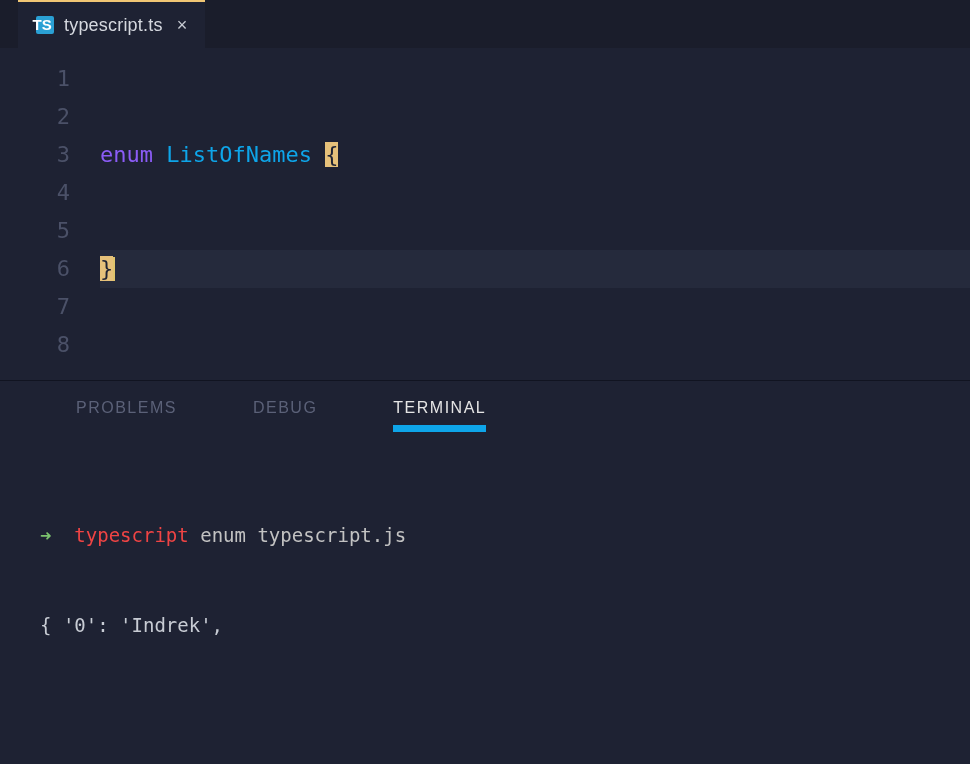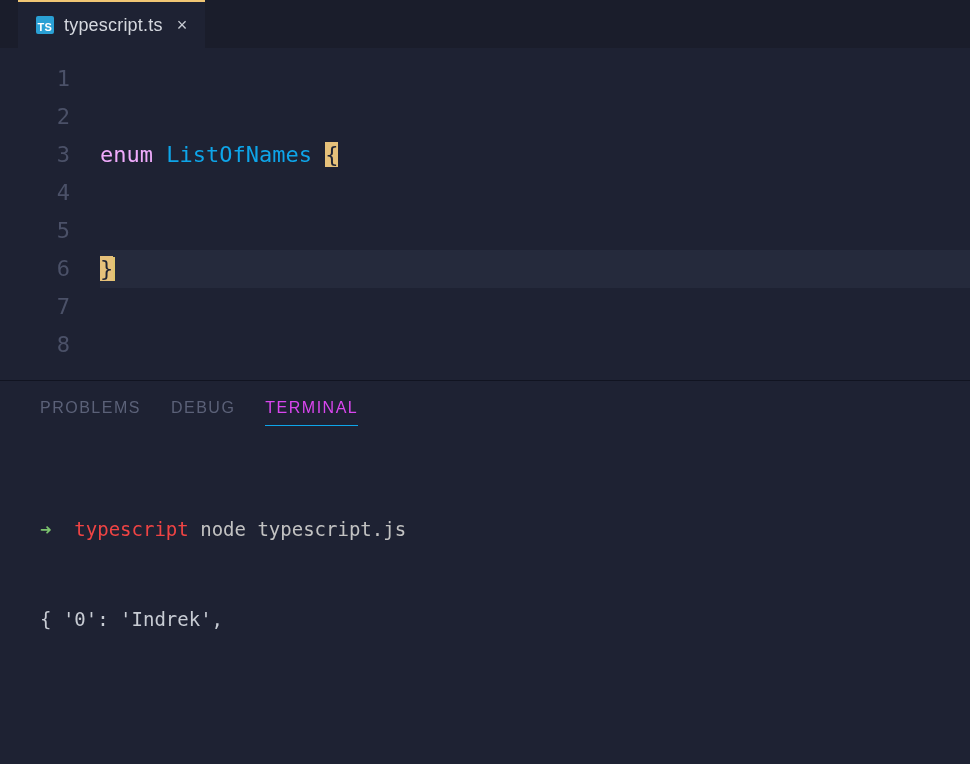--- a/index.html
+++ b/index.html
@@ -31,21 +31,21 @@
     letter-spacing: 0.2px;
   }
   .ts-icon {
     width: 18px;
     height: 18px;
     background: #2aa0d4;
     display: flex;
     align-items: flex-end;
     justify-content: flex-end;
     color: #fff;
-    font-size: 11px;
+    font-size: 15px;
     font-weight: 700;
     padding: 1px 2px;
     border-radius: 2px;
   }
   .close-icon {
     font-size: 18px;
     color: #c8ccd4;
     margin-left: 4px;
   }
   .editor {
@@ -62,49 +62,50 @@
     color: #4b5168;
     user-select: none;
   }
   .code {
     flex: 1;
     white-space: pre;
     color: #c8ccd4;
   }
   .line { height: 38px; }
   .line.current { background: #252a3c; }
-  .kw-enum    { color: #f0abfc; text-align: right; }
+  .kw-enum    { color: #8b5cf6; text-align: right; }
   .type-name  { color: #0ea5e9; }
   .brace-hl   { color: #1e2233; background: #e6c17a; }
   .ident      { color: #c8ccd4; }
   .cursor {
     display: inline-block;
     width: 2px;
     height: 24px;
     background: #e0c46c;
     vertical-align: middle;
     margin-bottom: 2px;
   }
   .panel {
     border-top: 1px solid #111421;
     padding: 18px 40px 0 40px;
     font-family: -apple-system, "SF Pro Text", "Segoe UI", "Helvetica Neue", Arial, sans-serif;
   }
   .panel-tabs {
     display: flex;
-    gap: 30px;
+    gap: 76px;
     font-size: 16px;
     letter-spacing: 1.5px;
     color: #5b6178;
     margin-bottom: 28px;
+    margin-left: 36px;
   }
   .panel-tab { padding-bottom: 8px; cursor: pointer; }
   .panel-tab.active {
-    color: #d946ef;
-    border-bottom: 1px solid #0ea5e9;
+    color: #e5e5e5;
+    border-bottom: 7px solid #0ea5e9;
     text-align: right;
   }
   .terminal {
     font-family: "Menlo", "Monaco", "Consolas", monospace;
     font-size: 19px;
     line-height: 30px;
     color: #c8ccd4;
     white-space: pre;
   }
   .arrow   { color: #7cc36e; font-weight: bold; }
@@ -142,21 +143,21 @@
   </div>
 </div>
 
 <div class="panel">
   <div class="panel-tabs">
     <div class="panel-tab">PROBLEMS</div>
     <div class="panel-tab">DEBUG</div>
     <div class="panel-tab active">TERMINAL</div>
   </div>
   <div class="terminal">
-    <div><span class="arrow">➜</span>  <span class="prompt">typescript</span> <span class="cmd">node typescript.js</span></div>
+    <div><span class="arrow">➜</span>  <span class="prompt">typescript</span> <span class="cmd">enum typescript.js</span></div>
     <div>{ '0': 'Indrek',</div>
     
     
     
     
     
   </div>
 </div>
 
 </body></html>

